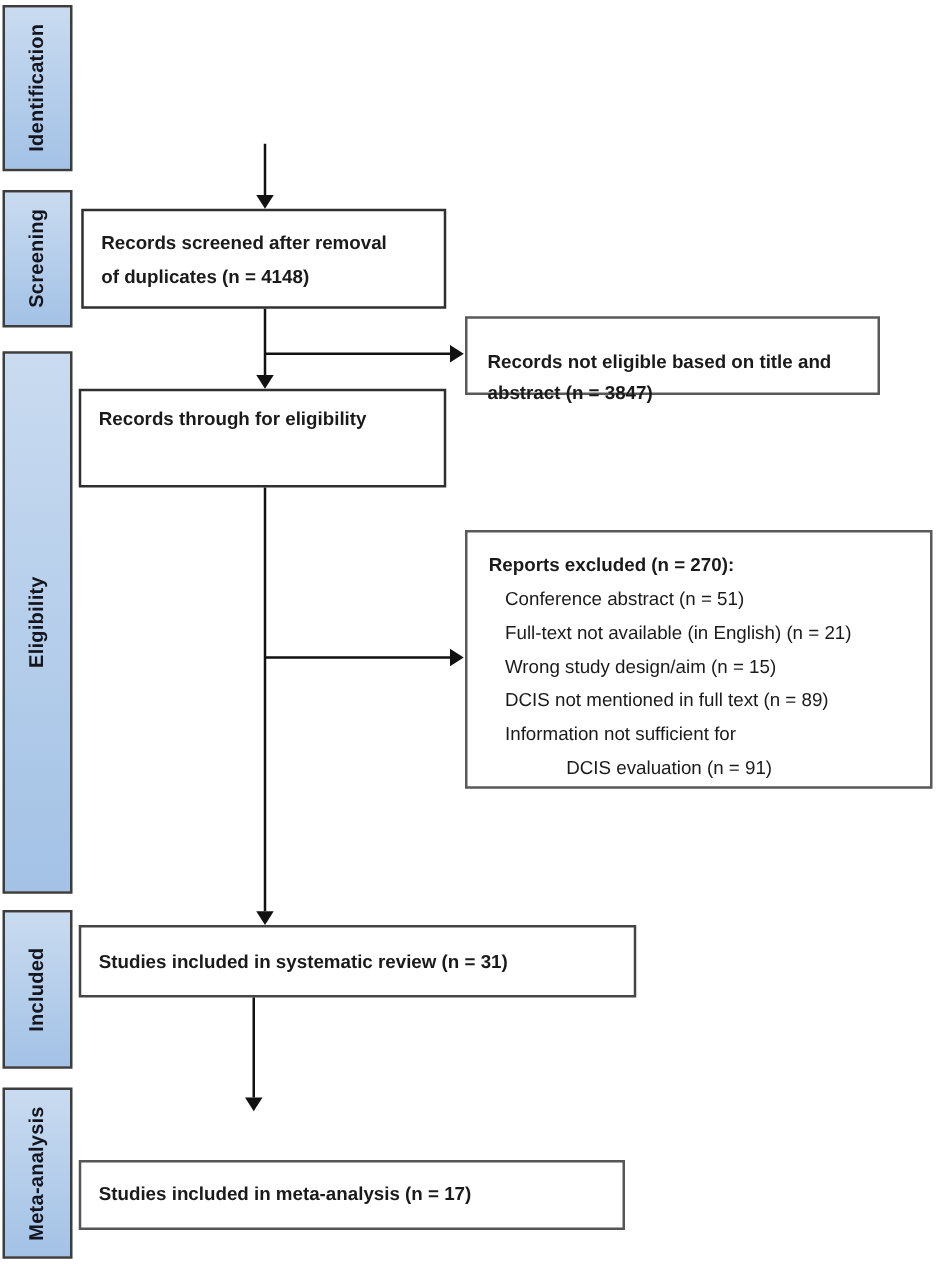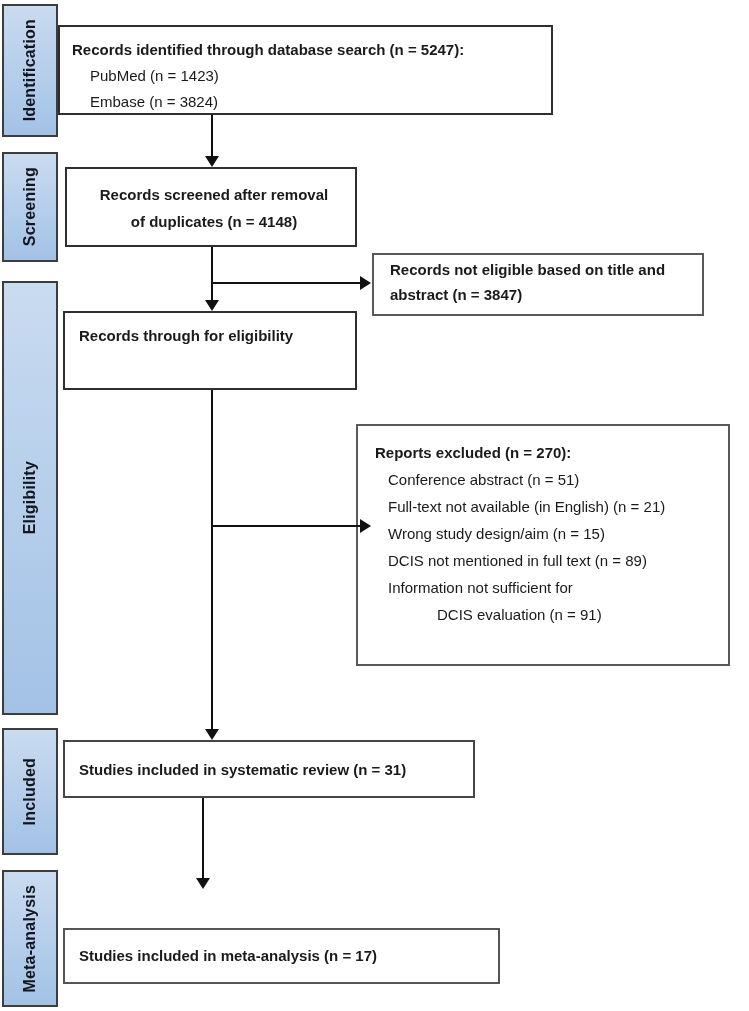--- a/index.html
+++ b/index.html
@@ -41,27 +41,27 @@
     background:#ffffff;
     border:2px solid var(--box-border,#2f2f2f);
     font-size:15px;
     line-height:26px;
   }
   .fbox .t{font-weight:700;white-space:nowrap;}
   .fbox .r{font-weight:400;white-space:nowrap;}
   .indent1{padding-left:18px;}
   .indent2{padding-left:62px;}
   #box-identified{left:58px;top:25px;width:495px;height:90px;padding:10px 10px 0 12px;}
-  #box-screened{left:65px;top:167px;width:292px;height:80px;padding:12px 8px 0 14px;line-height:27px;text-align:center;}
-  #box-not-eligible{left:372px;top:253px;width:332px;height:63px;padding:2px 6px 0 16px;line-height:25px;border-color:var(--side-border,#595959);}
+  #box-screened{left:65px;top:167px;width:292px;height:80px;padding:12px 8px 0 14px;line-height:27px;}
+  #box-not-eligible{left:372px;top:253px;width:332px;height:63px;padding:22px 6px 0 16px;line-height:25px;border-color:var(--side-border,#595959);}
   #box-assessed{left:63px;top:311px;width:294px;height:79px;padding:10px 8px 0 14px;line-height:26px;}
-  #box-excluded{left:356px;top:424px;width:374px;height:242px;padding:13px 4px 0 17px;line-height:27px;border-color:var(--side-border,#595959);}
+  #box-excluded{left:372px;top:424px;width:374px;height:207px;padding:13px 4px 0 17px;line-height:27px;border-color:var(--side-border,#595959);}
   #box-excluded .r{padding-left:13px;}
   #box-excluded .r.indent2{padding-left:62px;}
-  #box-systematic{left:63px;top:740px;width:412px;height:58px;padding:15px 22px 0 14px;border-color:#454545;}
+  #box-systematic{left:63px;top:740px;width:446px;height:58px;padding:15px 22px 0 14px;border-color:#454545;}
   #box-meta{left:63px;top:928px;width:437px;height:56px;padding:13px 8px 0 14px;border-color:#555555;}
   
   .vline{position:absolute;width:2px;background:var(--arrow,#111111);}
   .hline{position:absolute;height:2px;background:var(--arrow,#111111);}
   .tri-down{
     position:absolute;width:0;height:0;
     border-left:7px solid transparent;
     border-right:7px solid transparent;
     border-top:11px solid var(--arrow,#111111);
   }
@@ -86,25 +86,20 @@
   <div class="stage stage3">
     <span class="stage-label">Eligibility</span>
   </div>
   <div class="stage stage4">
     <span class="stage-label">Included</span>
   </div>
   <div class="stage stage5">
     <span class="stage-label">Meta-analysis</span>
   </div>
 
-  <div class="fbox" id="box-identified">
-    <div class="t">Records identified through database search (n = 5247):</div>
-    <div class="r indent1">PubMed (n = 1423)</div>
-    <div class="r indent1">Embase (n = 3824)</div>
-  </div>
 
   <div class="fbox" id="box-screened">
     <div class="t">Records screened after removal</div>
     <div class="t">of duplicates (n = 4148)</div>
   </div>
 
   <div class="fbox" id="box-not-eligible">
     <div class="t">Records not eligible based on title and</div>
     <div class="t">abstract (n = 3847)</div>
   </div>

